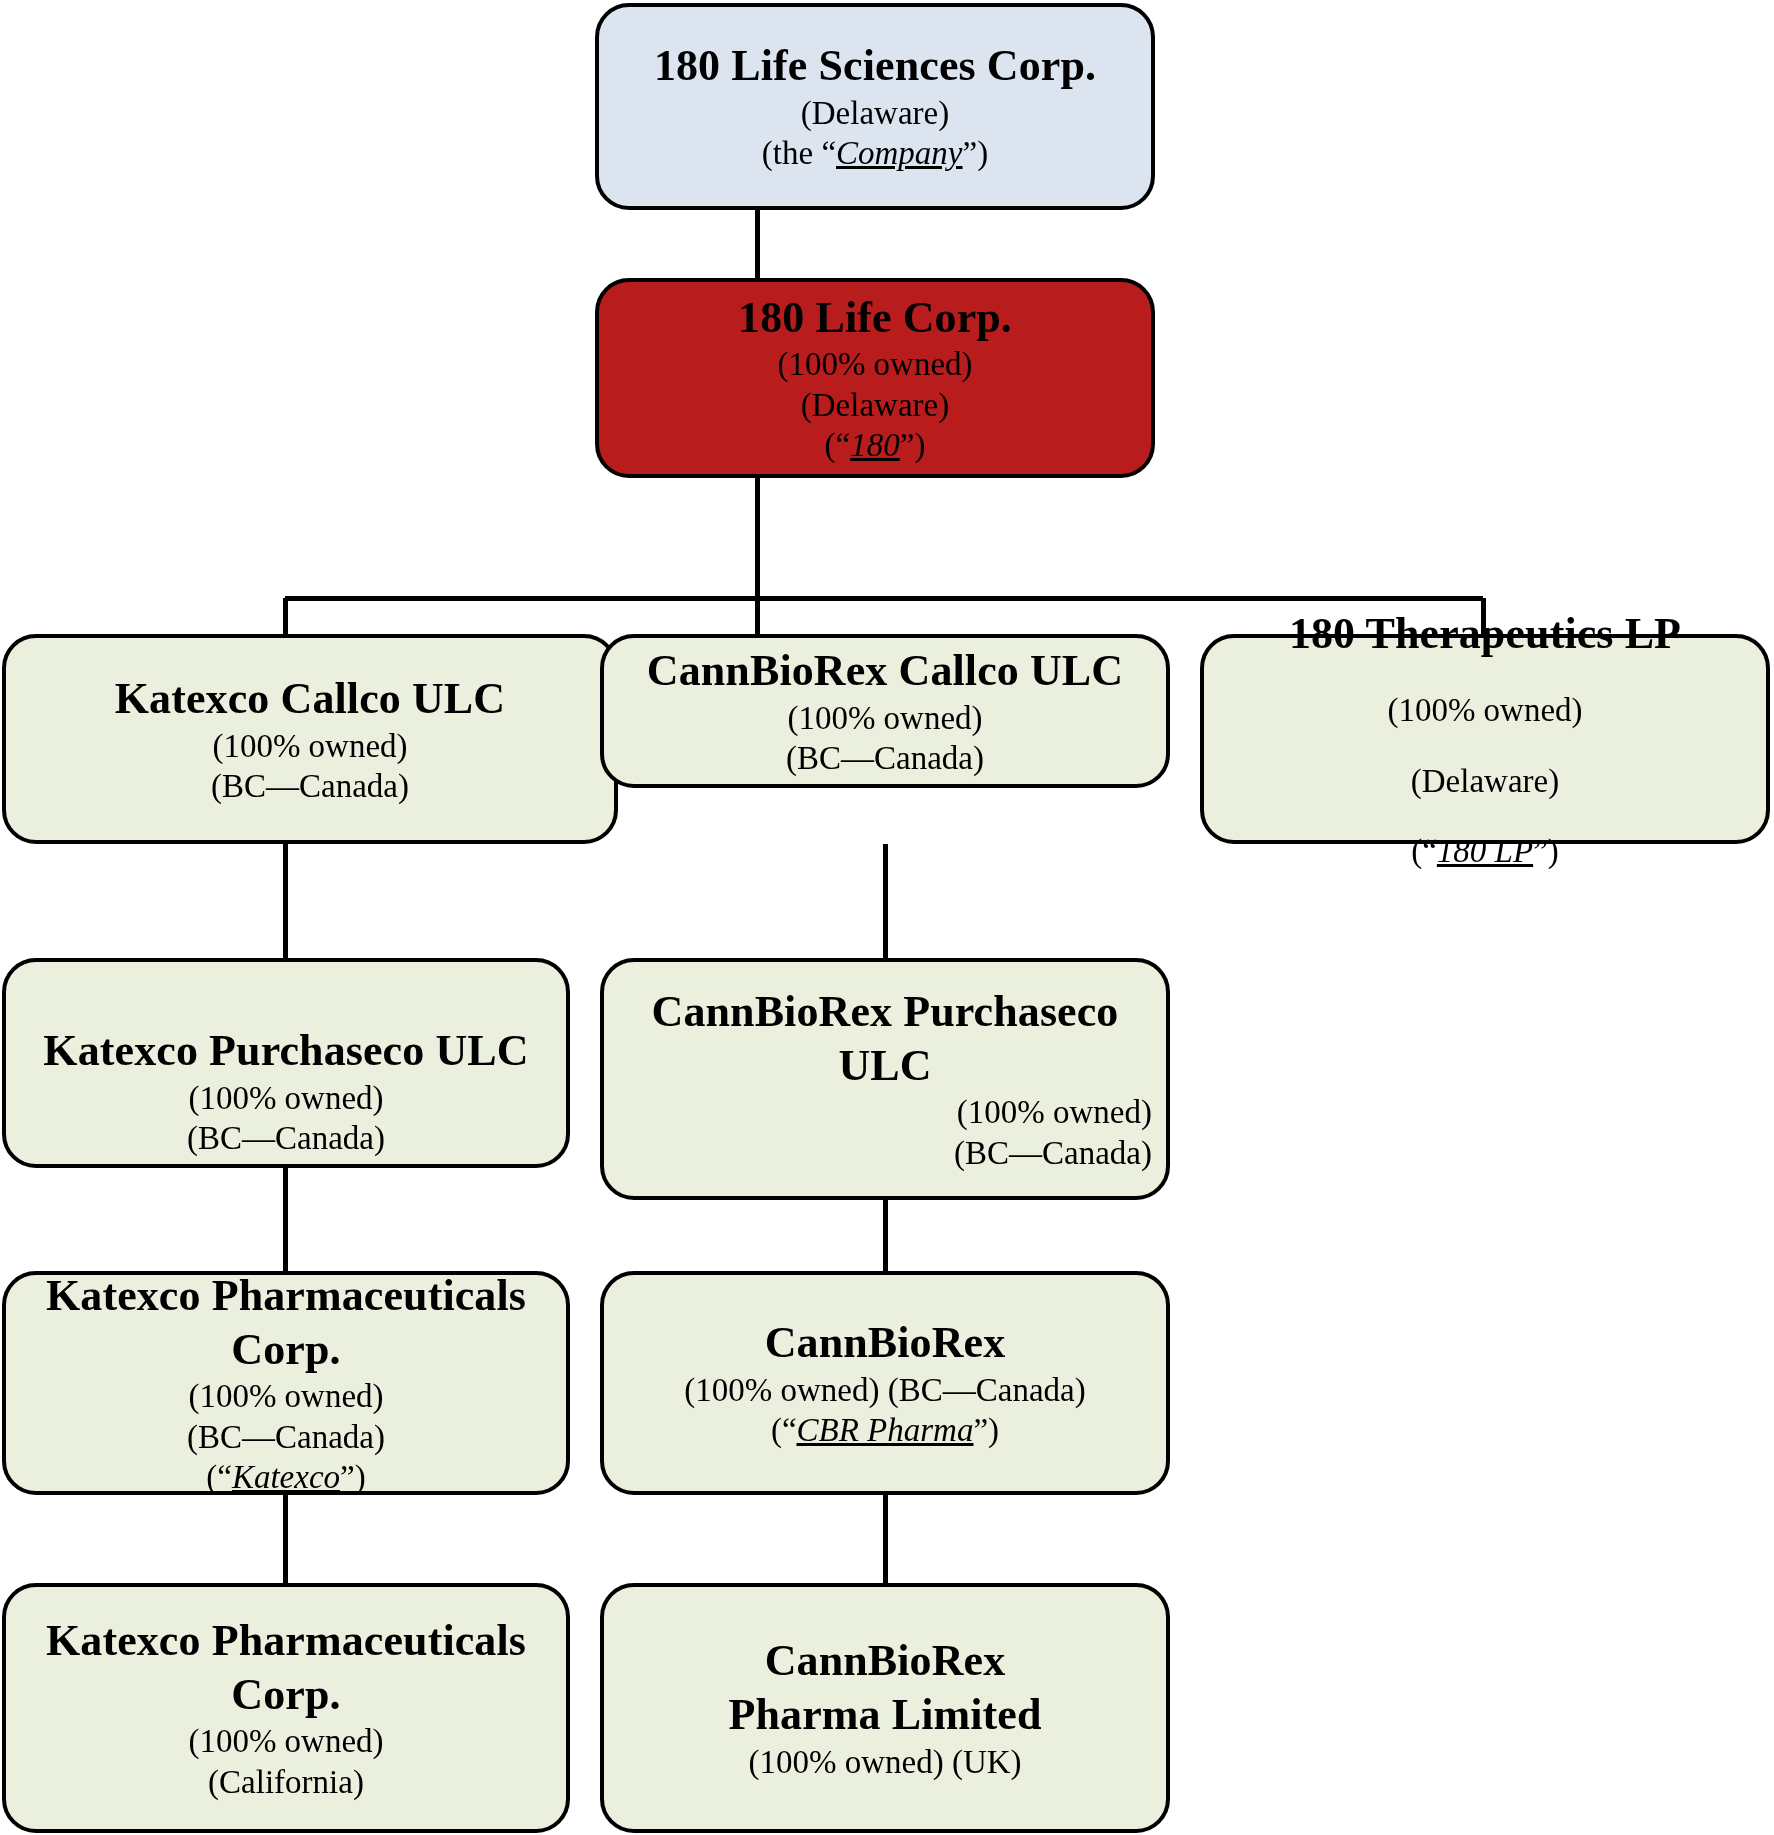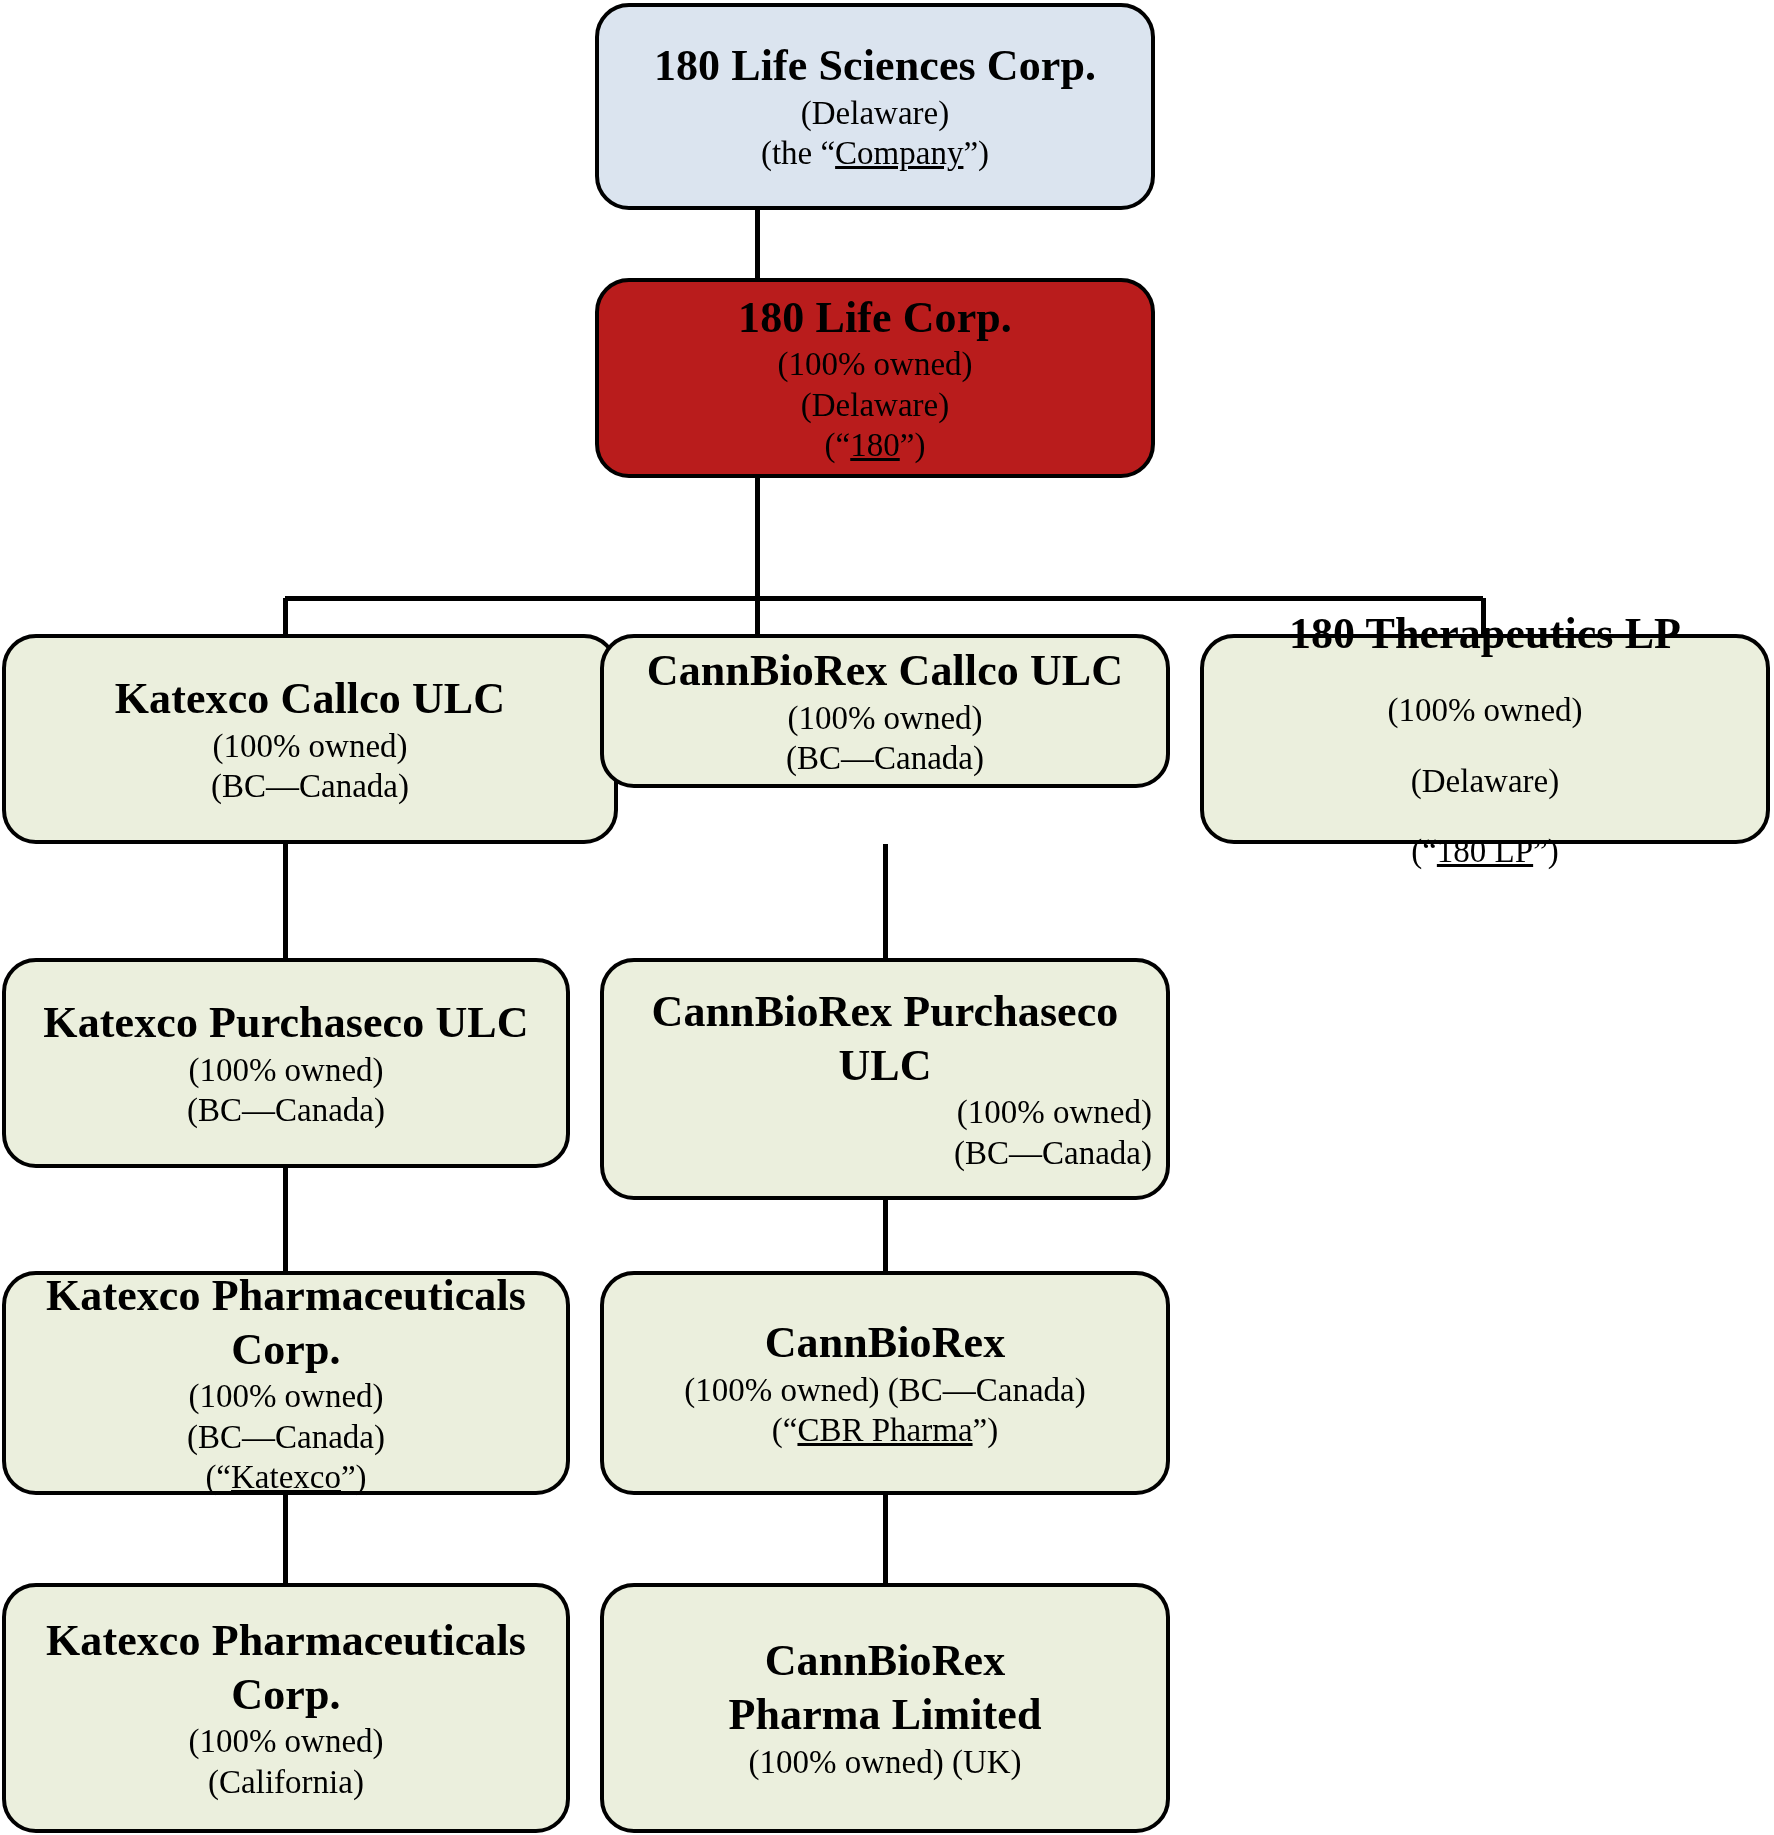--- a/index.html
+++ b/index.html
@@ -61,31 +61,32 @@
     letter-spacing: 0.1px;
   }
   .node .detail {
     font-weight: normal;
     font-size: 33px;
     line-height: 1.22;
   }
   .node .detail u {
     text-decoration: underline;
     text-underline-offset: 2px;
+    font-style: italic;
   }
 
   
   #node-company        { left: 595px;  top: 3px;    width: 560px;  height: 207px; }
   #node-180            { left: 595px;  top: 278px;  width: 560px;  height: 200px; }
 
   #node-katexco-callco { left: 2px;    top: 634px;  width: 616px;  height: 210px; }
   #node-cbr-callco     { left: 600px;  top: 634px;  width: 570px;  height: 154px; }
   #node-180-lp         { left: 1200px; top: 634px;  width: 570px;  height: 210px; gap: 30px; }
 
-  #node-katexco-purch  { left: 2px;    top: 958px;  width: 568px;  height: 210px; }
+  #node-katexco-purch  { left: 2px;    top: 958px;  width: 568px;  height: 210px; justify-content: flex-end; }
   #node-cbr-purch      { left: 600px;  top: 958px;  width: 570px;  height: 242px; align-items: flex-end; }
 
   #node-katexco-pharma { left: 2px;    top: 1271px; width: 568px;  height: 224px; }
   #node-cbr-pharma     { left: 600px;  top: 1271px; width: 570px;  height: 224px; }
 
   #node-katexco-ca     { left: 2px;    top: 1583px; width: 568px;  height: 250px; }
   #node-cbr-pharma-ltd { left: 600px;  top: 1583px; width: 570px;  height: 250px; }
 </style>
 </head>
 <body>

